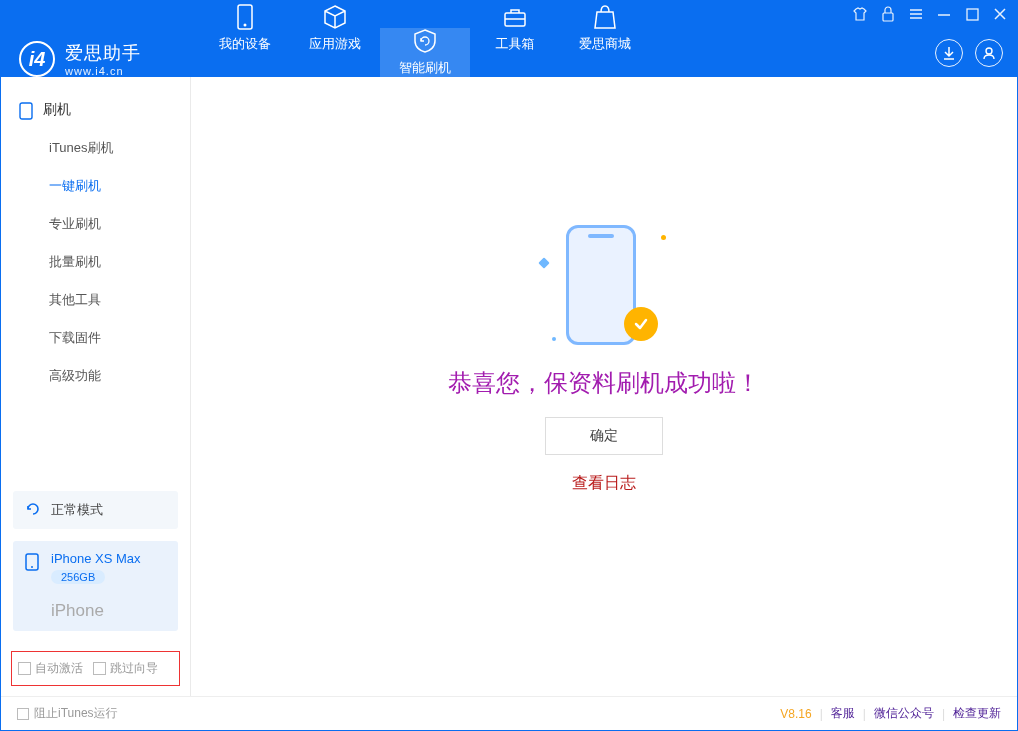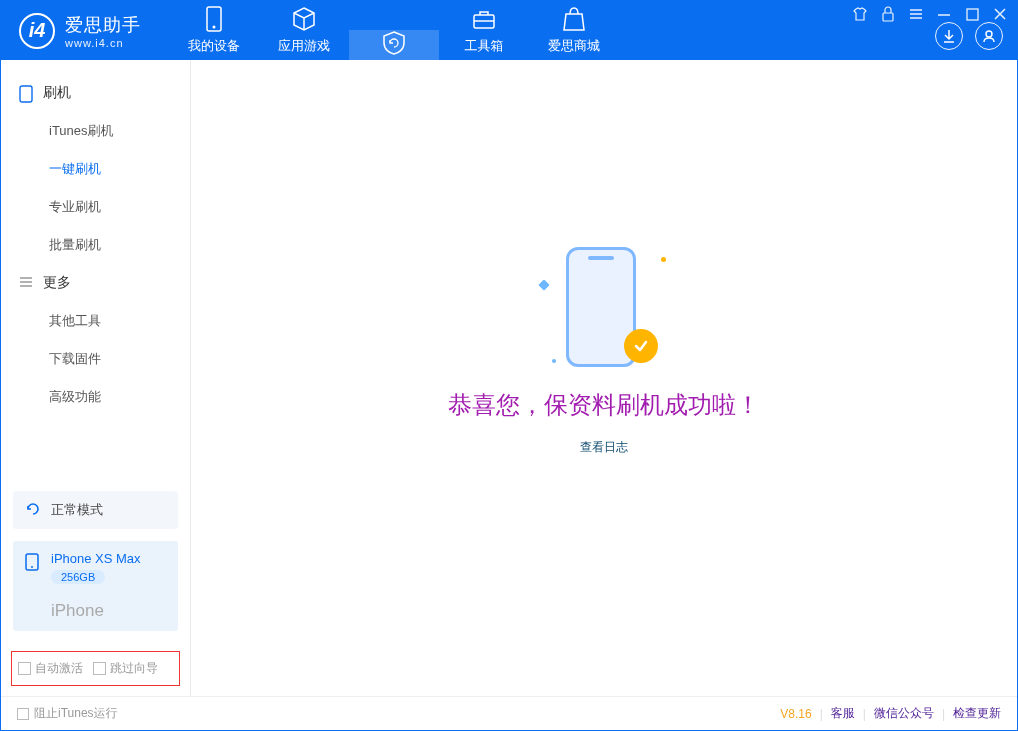--- a/index.html
+++ b/index.html
@@ -1,18 +1,18 @@
 <!DOCTYPE html>
 <html><head>
 <meta charset="utf-8">
 <style>
 * { margin:0; padding:0; box-sizing:border-box; font-family:"Microsoft YaHei","PingFang SC",Arial,sans-serif; }
 body { background:#888; display:flex; align-items:center; justify-content:center; height:100vh; }
 .win { width:1018px; height:731px; background:#fff; border:1px solid #0a6ef0; display:flex; flex-direction:column; position:relative; }
-.titlebar { height:59px; background:linear-gradient(#0a6ef0,#0a6ef0); display:flex; align-items:center; color:#fff; position:relative; }
+.titlebar { height:76px; background:linear-gradient(#0a6ef0,#0a6ef0); display:flex; align-items:flex-end; color:#fff; position:relative;gap:31px; }
 .brand { display:flex; align-items:center; padding:0 18px; gap:10px; }
 .brand-logo { width:36px; height:36px; border:2px solid #fff; border-radius:50%; display:flex; align-items:center; justify-content:center; font-weight:bold; font-size:20px; font-style:italic; }
 .brand-text .t1 { font-size:18px; font-weight:500; letter-spacing:1px; }
 .brand-text .t2 { font-size:11px; opacity:.9; letter-spacing:1px; }
 .tabs { display:flex; align-items:stretch; margin-left:10px; }
 .tab { width:90px; display:flex; flex-direction:column; align-items:center; justify-content:center; gap:5px; cursor:pointer; font-size:13px; }
 .tab .ic { width:26px; height:26px; display:flex; align-items:center; justify-content:center; }
 .tab.active { background:rgba(255,255,255,.18);margin-top:48px; }
 .win-ctrls { position:absolute; right:8px; top:4px; display:flex; gap:10px; align-items:center; }
 .win-ctrls .wc { width:18px; height:18px; display:flex; align-items:center; justify-content:center; cursor:pointer; opacity:.9; }
@@ -39,21 +39,21 @@
 .illust { width:120px; height:130px; position:relative; }
 .phone { position:absolute; left:22px; top:6px; width:70px; height:120px; border:3px solid #7fb8ff; border-radius:12px; background:#eaf2ff; }
 .phone::before { content:""; position:absolute; top:6px; left:50%; transform:translateX(-50%); width:26px; height:4px; background:#7fb8ff; border-radius:3px; }
 .check { position:absolute; right:6px; bottom:8px; width:34px; height:34px; background:#ffb400; border-radius:50%; display:flex; align-items:center; justify-content:center; color:#fff; }
 .sp { position:absolute; background:#ffb400; border-radius:1px; }
 .sp.s1 { width:8px; height:8px; transform:rotate(45deg); left:-4px; top:40px; background:#6fb8ff; }
 .sp.s2 { width:5px; height:5px; border-radius:50%; right:-2px; top:16px; background:#ffb400; }
 .sp.s3 { width:4px; height:4px; border-radius:50%; left:8px; bottom:8px; background:#6fb8ff; }
 .msg { font-size:24px; color:#a21caf; }
 .btn-ok { border:1px solid #ddd; background:#fff; padding:9px 44px; font-size:14px; color:#444; cursor:pointer; }
-.loglink { font-size:12px; color:#0c4a6e; cursor:pointer; }
+.loglink { font-size:16px; color:#b91c1c; cursor:pointer; }
 .footer { height:34px; border-top:1px solid #eee; display:flex; align-items:center; padding:12px 16px; font-size:12px; color:#999; gap:8px; }
 .footer .fchk { display:flex; align-items:center; gap:5px; cursor:pointer; }
 .footer .fchk .box { width:12px; height:12px; border:1px solid #bbb; }
 .footer-spacer { flex:1; }
 .footer .ver { color:#f5a623; }
 .footer .flink { color:#4c1d95; cursor:pointer;font-family:Liberation Serif, serif; }
 .footer .sep { color:#ddd; }
 svg { display:block; }
 </style>
 </head>
@@ -173,28 +173,20 @@
               <rect x="1" y="1" width="12" height="16" rx="2" fill="none" stroke="currentColor" stroke-width="1.4"></rect>
             </svg>
           </span>
         <span>刷机</span>
       </div>
       <div class="sub-item">iTunes刷机</div>
       <div class="sub-item active">一键刷机</div>
       <div class="sub-item">专业刷机</div>
       <div class="sub-item">批量刷机</div>
 
-      <div class="sec-head more">
-        <span class="hic">
-            <svg width="14" height="14" viewBox="0 0 14 14">
-              <path d="M1 3 L13 3 M1 7 L13 7 M1 11 L13 11" stroke="currentColor" stroke-width="1.4"></path>
-            </svg>
-          </span>
-        <span>更多</span>
-      </div>
       <div class="sub-item">其他工具</div>
       <div class="sub-item">下载固件</div>
       <div class="sub-item">高级功能</div>
 
       <div class="spacer"></div>
 
       <div class="dev-box">
         <span class="dic">
             <svg width="16" height="16" viewBox="0 0 16 16">
               <path d="M3 8 A5 5 0 1 1 8 13" fill="none" stroke="currentColor" stroke-width="1.6"></path>
@@ -236,20 +228,21 @@
         <div class="sp s2"></div>
         <div class="sp s3"></div>
         <div class="phone"></div>
         <div class="check">
             <svg width="18" height="18" viewBox="0 0 18 18">
               <path d="M4 9 L8 13 L14 5" fill="none" stroke="#fff" stroke-width="2.5" stroke-linecap="round" stroke-linejoin="round"></path>
             </svg>
           </div>
       </div>
       <div class="msg">恭喜您，保资料刷机成功啦！</div>
+      <button class="btn-ok">确定</button>
       <a class="loglink">查看日志</a>
     </div>
   </div>
 
   <div class="footer">
     <label class="fchk">
         <span class="box"></span>
         <span>阻止iTunes运行</span>
       </label>
     <div class="footer-spacer"></div>

